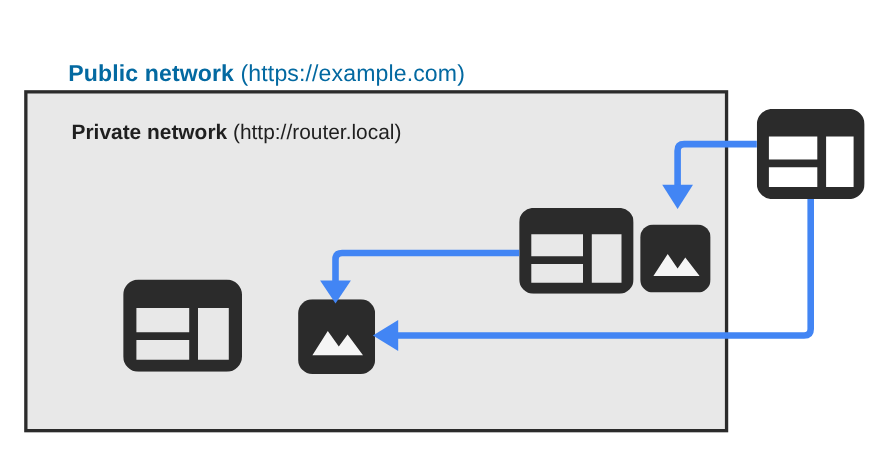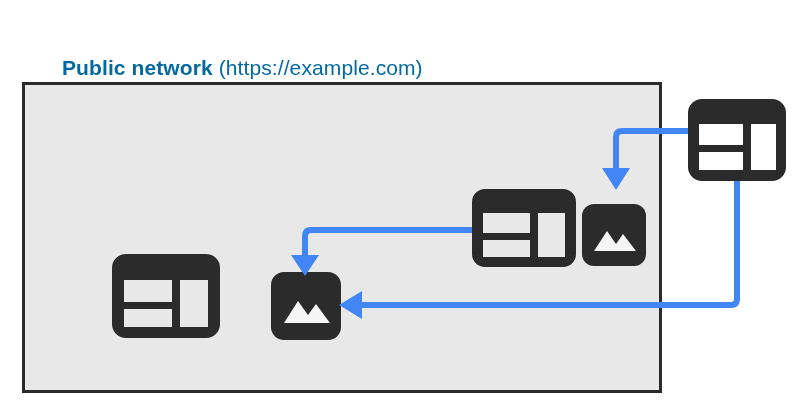--- a/index.html
+++ b/index.html
@@ -87,20 +87,23 @@
 </head>
 <body>
 
 <div id="canvas">
 
   <div id="public-label">
     <span class="lbl-strong">Public network</span><span class="lbl-reg"> (https://example.com)</span>
   </div>
 
   <div class="net-box" id="private-box">
+    <div id="private-label">
+      <span class="lbl-strong">Private network</span><span class="lbl-reg"> (http://router.local)</span>
+    </div>
 
   </div>
 
   <div class="icon" style="left:112px; top:254px;">
     <svg width="108" height="84" viewBox="0 0 108 84">
       <path fill="#2b2b2b" fill-rule="evenodd" d="
         M14,0 H94 A14,14 0 0 1 108,14 V70 A14,14 0 0 1 94,84 H14 A14,14 0 0 1 0,70 V14 A14,14 0 0 1 14,0 Z
         M12,26 H60 V48 H12 Z
         M12,55 H60 V73 H12 Z
         M68,26 H96 V73 H68 Z"></path>

